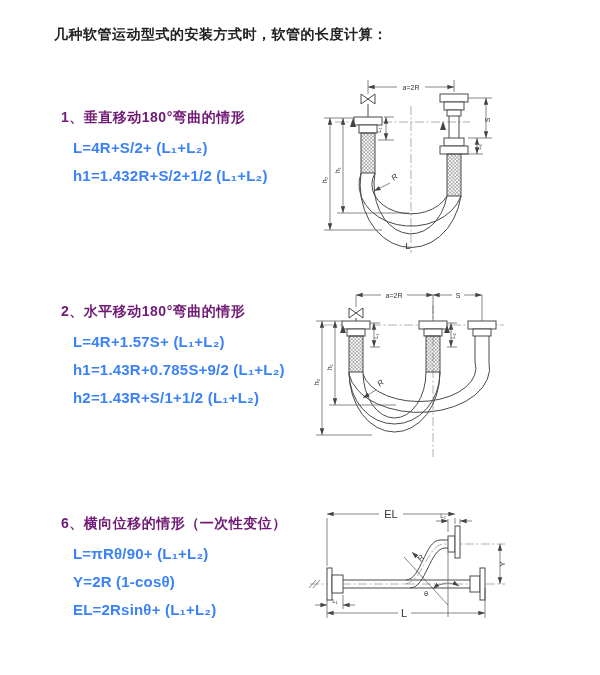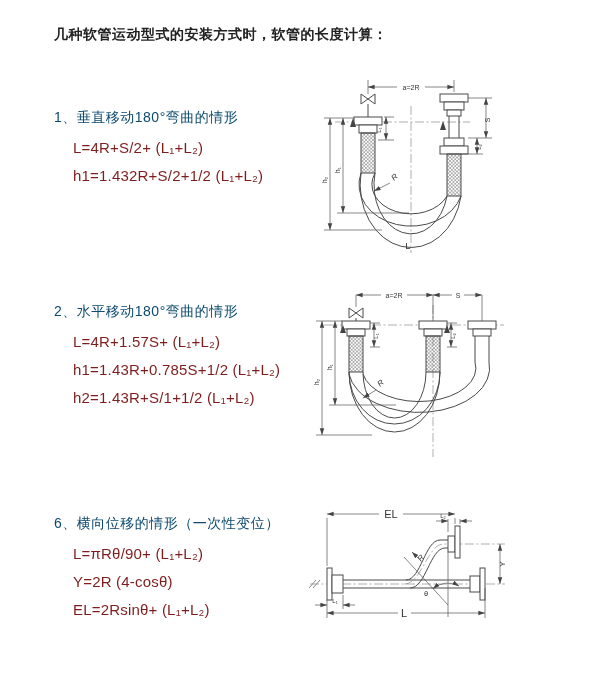--- a/index.html
+++ b/index.html
@@ -7,22 +7,22 @@
     width:600px;height:675px;position:relative;overflow:hidden;
     background:#ffffff;
     font-family:"Liberation Sans","DejaVu Sans",sans-serif;
     color:#1f1f1f;
   }
   .page-title{
     position:absolute;left:30px;top:26px;
     font-size:14px;font-weight:700;letter-spacing:0.5px;color:#222;margin-left:24px;
   }
   .section{position:absolute;left:45px;width:300px;}
-  .sec-heading{font-size:14px;font-weight:400;letter-spacing:0.5px;margin:0 0 12px 9px;color:#0c4a6e;}
-  .formula{font-size:15px;font-weight:400;letter-spacing:0.2px;margin:0 0 11px 28px;color:#7f1d1d;white-space:nowrap;}
+  .sec-heading{font-size:14px;font-weight:700;letter-spacing:0.5px;margin:0 0 12px 16px;color:#701a75;}
+  .formula{font-size:15px;font-weight:700;letter-spacing:0.2px;margin:0 0 11px 28px;color:#3b82f6;white-space:nowrap;}
   #sec1{top:109px;}
   #sec2{top:303px;}
   #sec3{top:515px;}
   .diagram{position:absolute;}
   #d1{left:310px;top:70px;}
   #d2{left:308px;top:285px;}
   #d3{left:300px;top:498px;}
   svg{display:block;}
   svg .ln{stroke:#4a4a4a;stroke-width:1;fill:none;}
   svg .thin{stroke:#555;stroke-width:0.7;fill:none;}
@@ -39,28 +39,28 @@
 
 <div class="section" id="sec1">
   <div class="sec-heading">1、垂直移动180°弯曲的情形</div>
   <div class="formula">L=4R+S/2+ (L₁+L₂)</div>
   <div class="formula">h1=1.432R+S/2+1/2 (L₁+L₂)</div>
 </div>
 
 <div class="section" id="sec2">
   <div class="sec-heading">2、水平移动180°弯曲的情形</div>
   <div class="formula">L=4R+1.57S+ (L₁+L₂)</div>
-  <div class="formula">h1=1.43R+0.785S+1/2 (L₁+L₂)</div>
+  <div class="formula">h1=1.43R+0.785S+9/2 (L₁+L₂)</div>
   <div class="formula">h2=1.43R+S/1+1/2 (L₁+L₂)</div>
 </div>
 
 <div class="section" id="sec3">
   <div class="sec-heading">6、横向位移的情形（一次性变位）</div>
   <div class="formula">L=πRθ/90+ (L₁+L₂)</div>
-  <div class="formula">Y=2R (4-cosθ)</div>
+  <div class="formula">Y=2R (1-cosθ)</div>
   <div class="formula">EL=2Rsinθ+ (L₁+L₂)</div>
 </div>
 
 <svg id="d1" class="diagram" width="290" height="190" viewBox="0 0 290 190">
   <defs>
     <pattern id="braid" patternUnits="userSpaceOnUse" width="3.5" height="3.5">
       <path d="M0,0L3.5,3.5M3.5,0L0,3.5" stroke="#666" stroke-width="0.5"></path>
     </pattern>
     <marker id="arr" viewBox="0 0 10 10" refX="9.5" refY="5" markerWidth="10" markerHeight="10" orient="auto-start-reverse">
       <path d="M0,1.8L9.5,5L0,8.2Z" fill="#444"></path>

